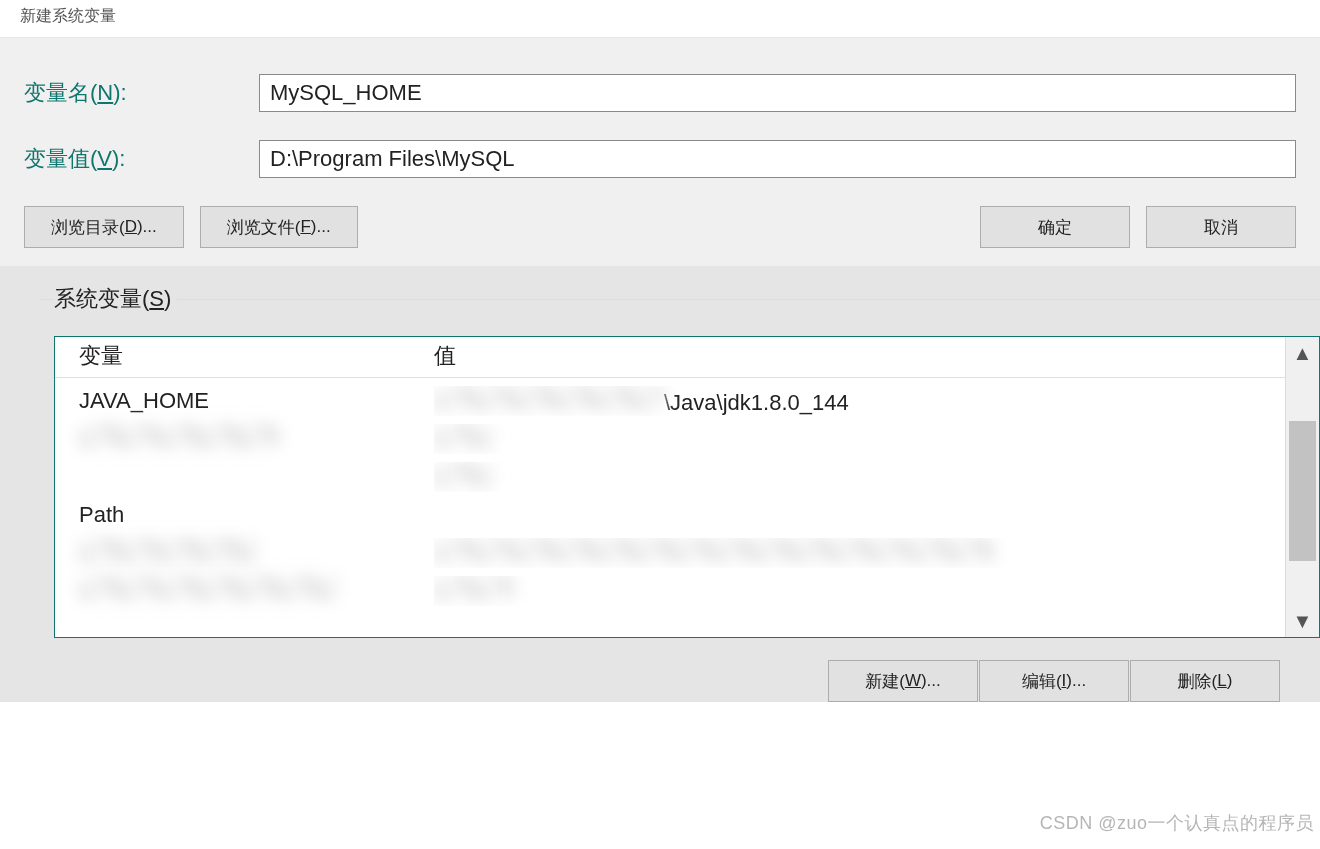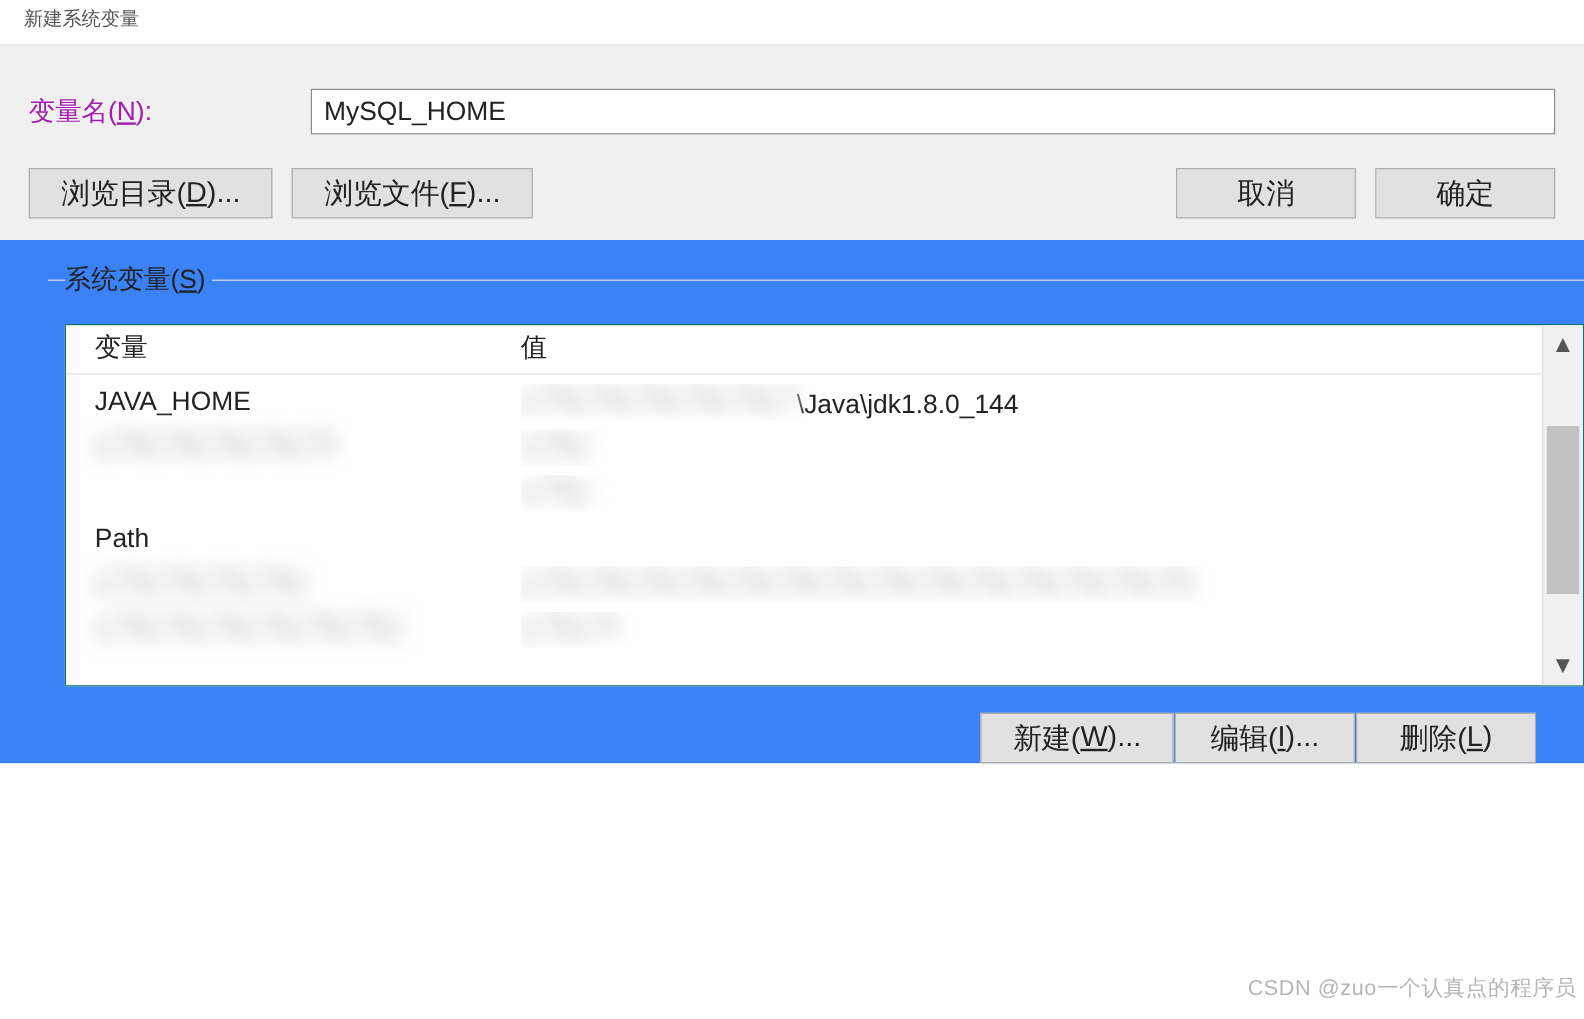--- a/index.html
+++ b/index.html
@@ -24,21 +24,21 @@
     padding: 22px 24px 18px 24px;
   }
   .form-row {
     display: flex;
     align-items: center;
     margin: 14px 0 28px 0;
   }
   .form-label {
     width: 235px;
     font-size: 22px;
-    color: #a21caf;
+    color: #0f766e;
   }
   .form-label .u { text-decoration: underline; }
   .text-input {
     flex: 1;
     height: 38px;
     border: 1px solid #8a8a8a;
     background: #fff;
     font-size: 22px;
     padding: 2px 10px;
     color: #222;
@@ -48,33 +48,33 @@
     display: flex;
     gap: 16px;
     margin-top: 16px;
   }
   .btn {
     height: 42px;
     min-width: 150px;
     padding: 0 26px;
     background: #e1e1e1;
     border: 1px solid #adadad;
-    font-size: 24px;
+    font-size: 17px;
     color: #222;
     cursor: pointer;
     display: inline-flex;
     align-items: center;
     justify-content: center;
     font-family: inherit;
   }
   .btn .u { text-decoration: underline; }
   .btn-row .spacer { flex: 1; }
 
   .lower {
-    background: #3b82f6;
+    background: #e5e5e5;
     padding: 18px 0 0 40px;
   }
   fieldset.sysvars {
     border: 1px solid #dcdcdc;
     border-left: none;
     border-right: none;
     border-bottom: none;
     margin-right: 0;
     padding-top: 12px;
   }
@@ -181,35 +181,41 @@
 <div class="dialog-title">新建系统变量</div>
 
 <div class="panel">
   <div class="form-row">
     <div class="form-label">
       <span>变量名(</span><span class="u">N</span><span>):</span>
     </div>
     <input class="text-input" type="text" value="MySQL_HOME" style="">
   </div>
 
+  <div class="form-row">
+    <div class="form-label">
+      <span>变量值(</span><span class="u">V</span><span>):</span>
+    </div>
+    <input class="text-input" type="text" value="D:\Program Files\MySQL" style="">
+  </div>
 
   <div class="btn-row">
     <button class="btn">
       <span>浏览目录(</span>
         <span class="u">D</span>
         <span>)...</span>
     </button>
     <button class="btn">
       <span>浏览文件(</span>
         <span class="u">F</span>
         <span>)...</span>
     </button>
     <div class="spacer"></div>
+    <button class="btn">确定</button>
     <button class="btn">取消</button>
-    <button class="btn">确定</button>
   </div>
 </div>
 
 <div class="lower">
   <fieldset class="sysvars">
     <legend>
       <span>系统变量(</span><span class="u">S</span><span>)</span>
     </legend>
 
     <div class="list-wrap">

